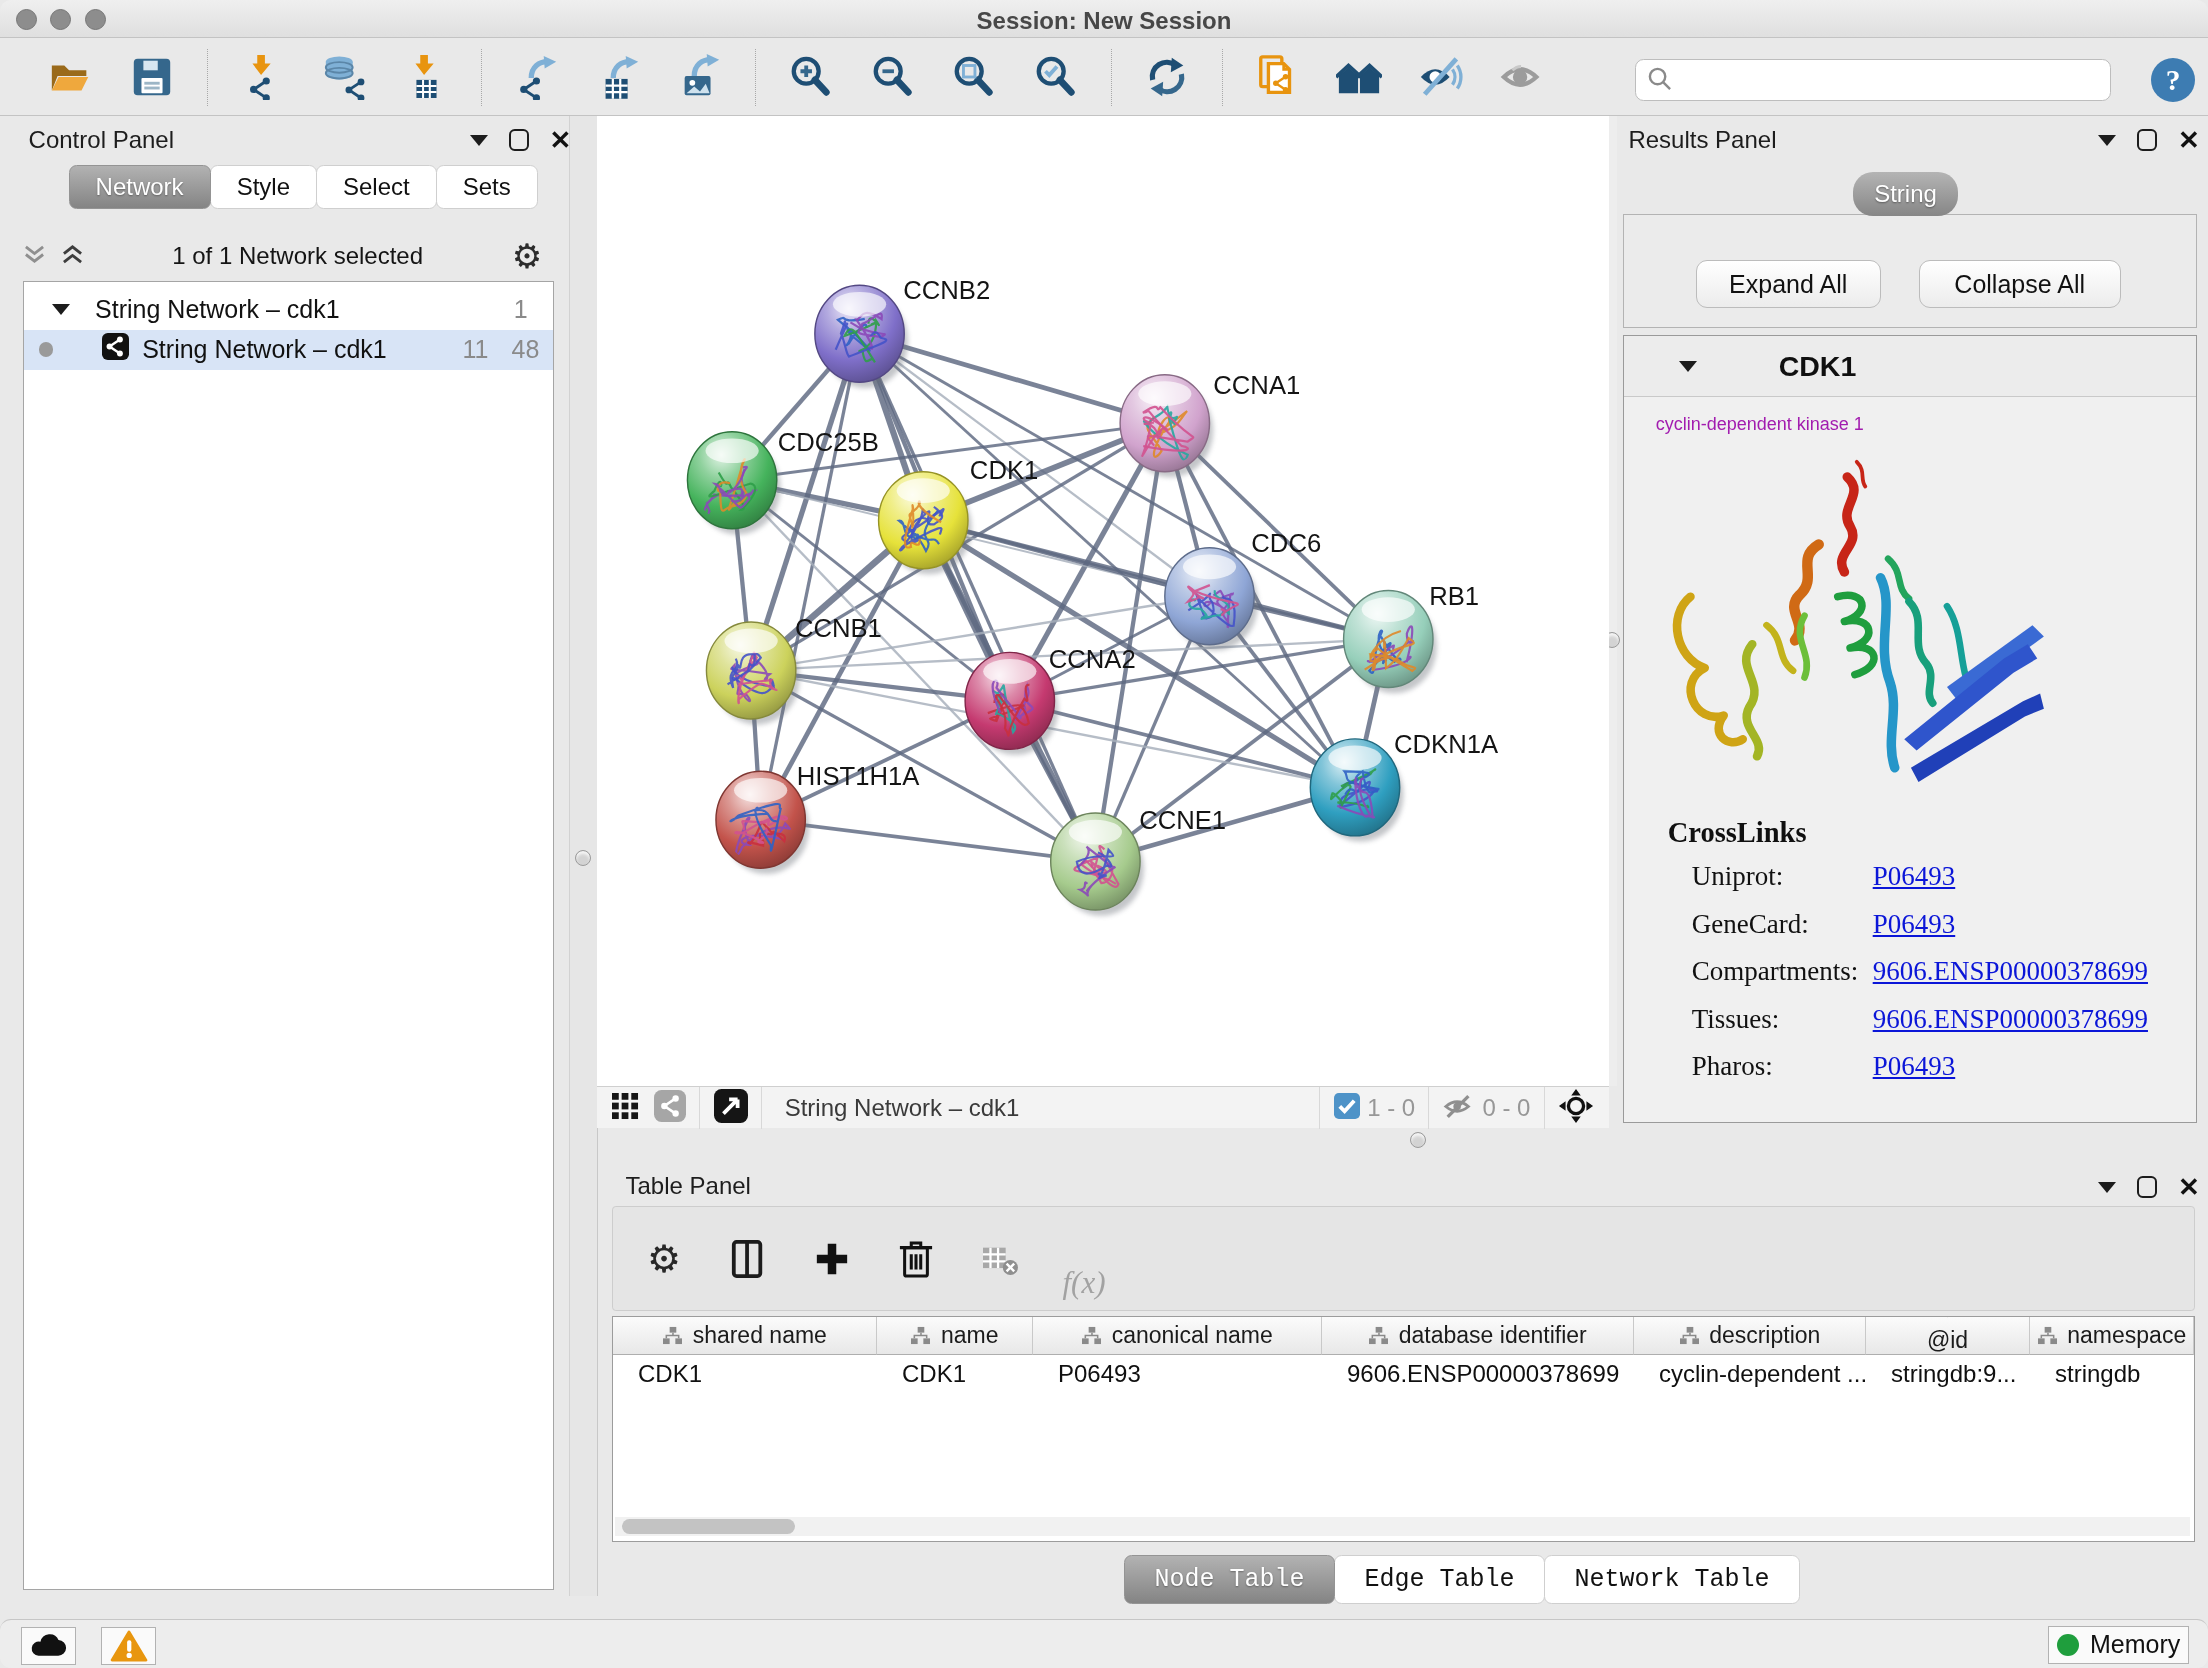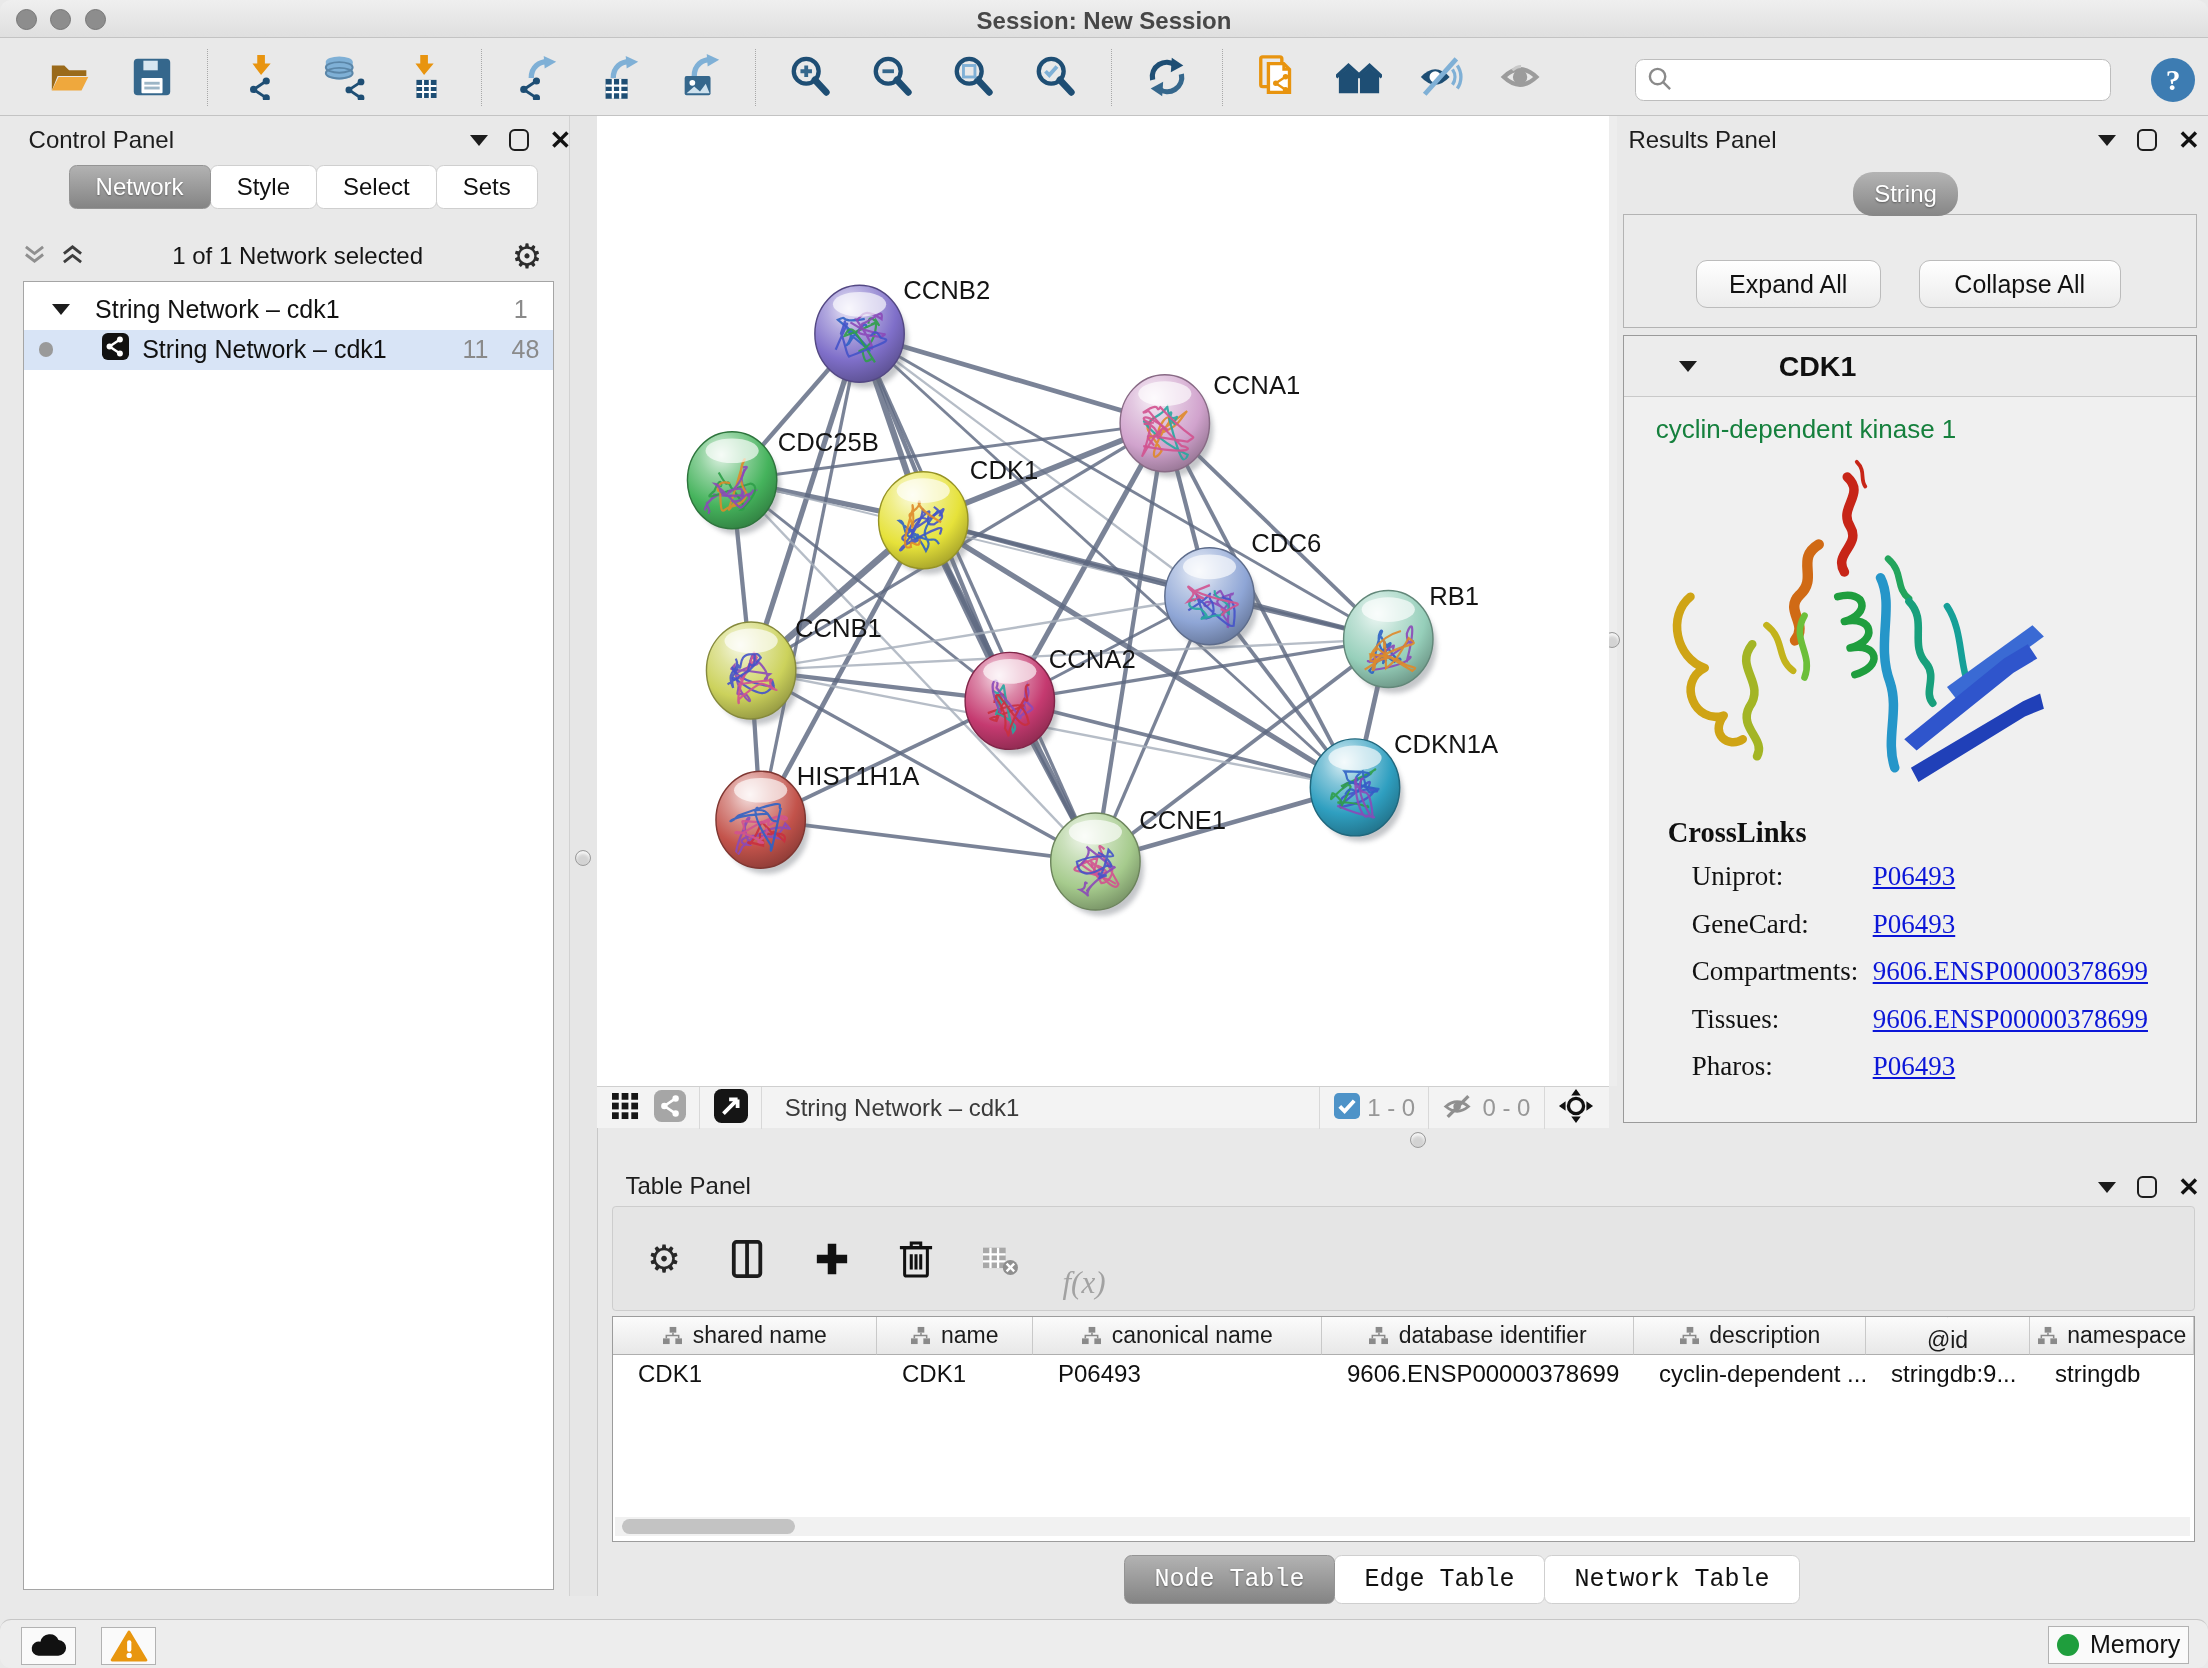--- a/index.html
+++ b/index.html
@@ -69,21 +69,21 @@
   .res-tab { position:absolute; left:236px; top:56px; width:105px; height:44px; background:linear-gradient(#b4b4b4,#868686);
     border-radius:20px; color:#fff; font-size:24px; display:flex; align-items:center; justify-content:center;
     text-shadow:0 1px 1.9px rgba(0,0,0,.4); z-index:2; }
   .res-box1 { position:absolute; left:5.7px; top:98px; width:574px; height:114px; border:1px solid #b3b3b3; background:#ebebeb; }
   .res-btn { position:absolute; background:linear-gradient(#ffffff,#ececec); border:1px solid #bcbcbc; border-radius:11px;
     font-size:25px; display:flex; align-items:center; justify-content:center; color:#111; }
   .res-box2 { position:absolute; left:5.7px; top:219px; width:574px; height:788px; border:1px solid #9a9a9a; background:#f0f0f0; }
   .res-entry-head { position:absolute; left:0; top:0; width:100%; height:61px; background:#ececec; border-bottom:1px solid #c9c9c9;
     display:flex; align-items:center; }
   .res-entry-name { font-size:28.5px; font-weight:bold; color:#101010; margin-left:82px; }
-  .res-desc { position:absolute; left:32px; top:78px; font-size:26px; color:#15803d; }
+  .res-desc { position:absolute; left:32px; top:78px; font-size:18px; color:#a21caf; }
   .protein { position:absolute; left:38px; top:118px; }
   .xl { font-family:"Liberation Serif",serif; }
   .xl-title { position:absolute; left:44px; top:481px; font-size:28.5px; font-weight:bold; color:#101010; }
   .xl-row { position:absolute; left:68px; font-size:27px; color:#111; width:485px; }
   .xl-val { position:absolute; left:181px; top:0; color:#0b16d8; text-decoration:underline; white-space:nowrap; }
 
   
   .table-panel { position:absolute; left:597px; top:1151px; width:1611px; height:468px; }
   .tp-title { position:absolute; left:28.5px; top:21px; }
   .tp-toolbar { position:absolute; left:15px; top:55px; width:1583px; height:105px; background:#e5e5e5;

